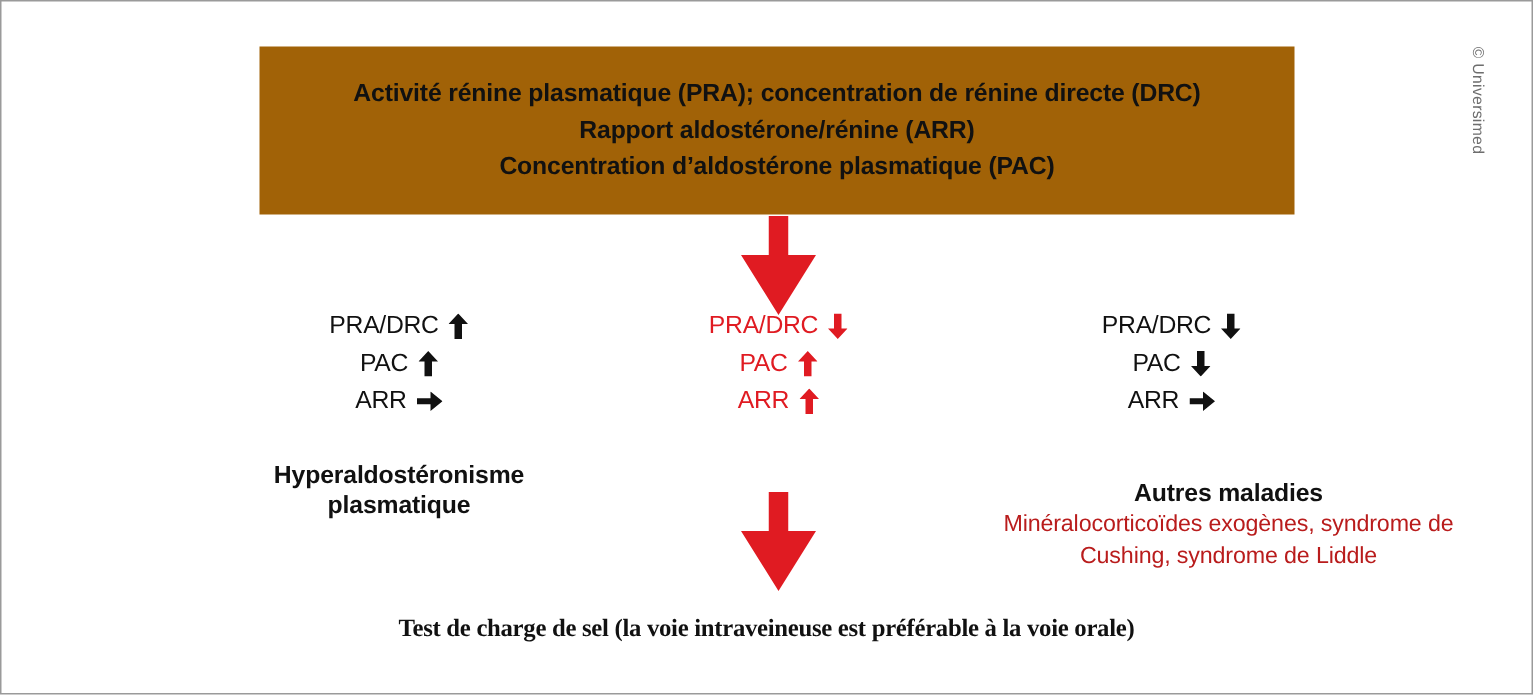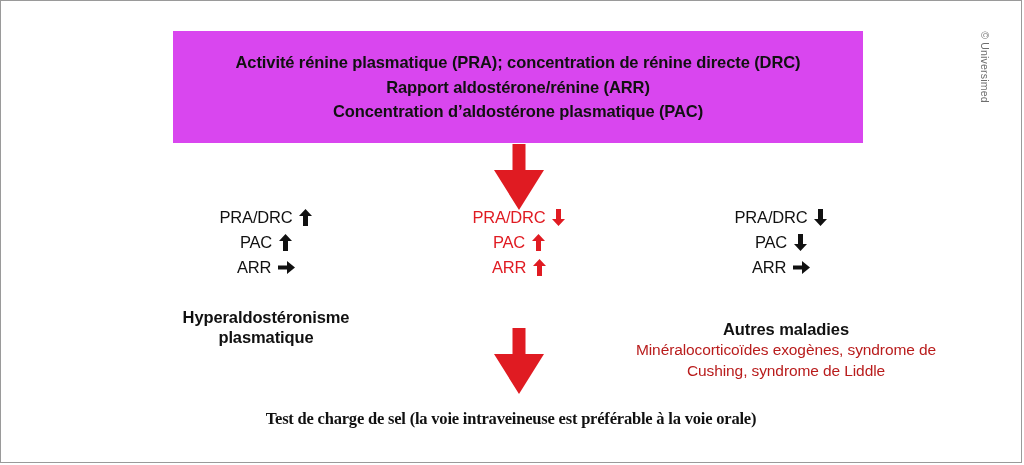--- a/index.html
+++ b/index.html
@@ -37,21 +37,21 @@
     white-space: nowrap;
   }
 
   
   .header-box {
     position: absolute;
     left: 172px;
     top: 30px;
     width: 690px;
     height: 112px;
-    background: #d946ef;
+    background: #a16207;
     box-sizing: border-box;
     display: flex;
     flex-direction: column;
     align-items: center;
     justify-content: center;
     gap: 6px;
   }
   .header-line {
     font-size: 16.5px;
     font-weight: bold;
@@ -104,21 +104,21 @@
   .diag {
     position: absolute;
     text-align: center;
   }
   #diag-left {
     left: 140px;
     top: 306px;
     width: 250px;
   }
   #diag-right {
-    left: 585px;
+    left: 618px;
     top: 318px;
     width: 400px;
   }
   .diag-title {
     font-size: 16.5px;
     font-weight: bold;
     color: #111111;
     line-height: 1.22;
     letter-spacing: -0.1px;
   }

